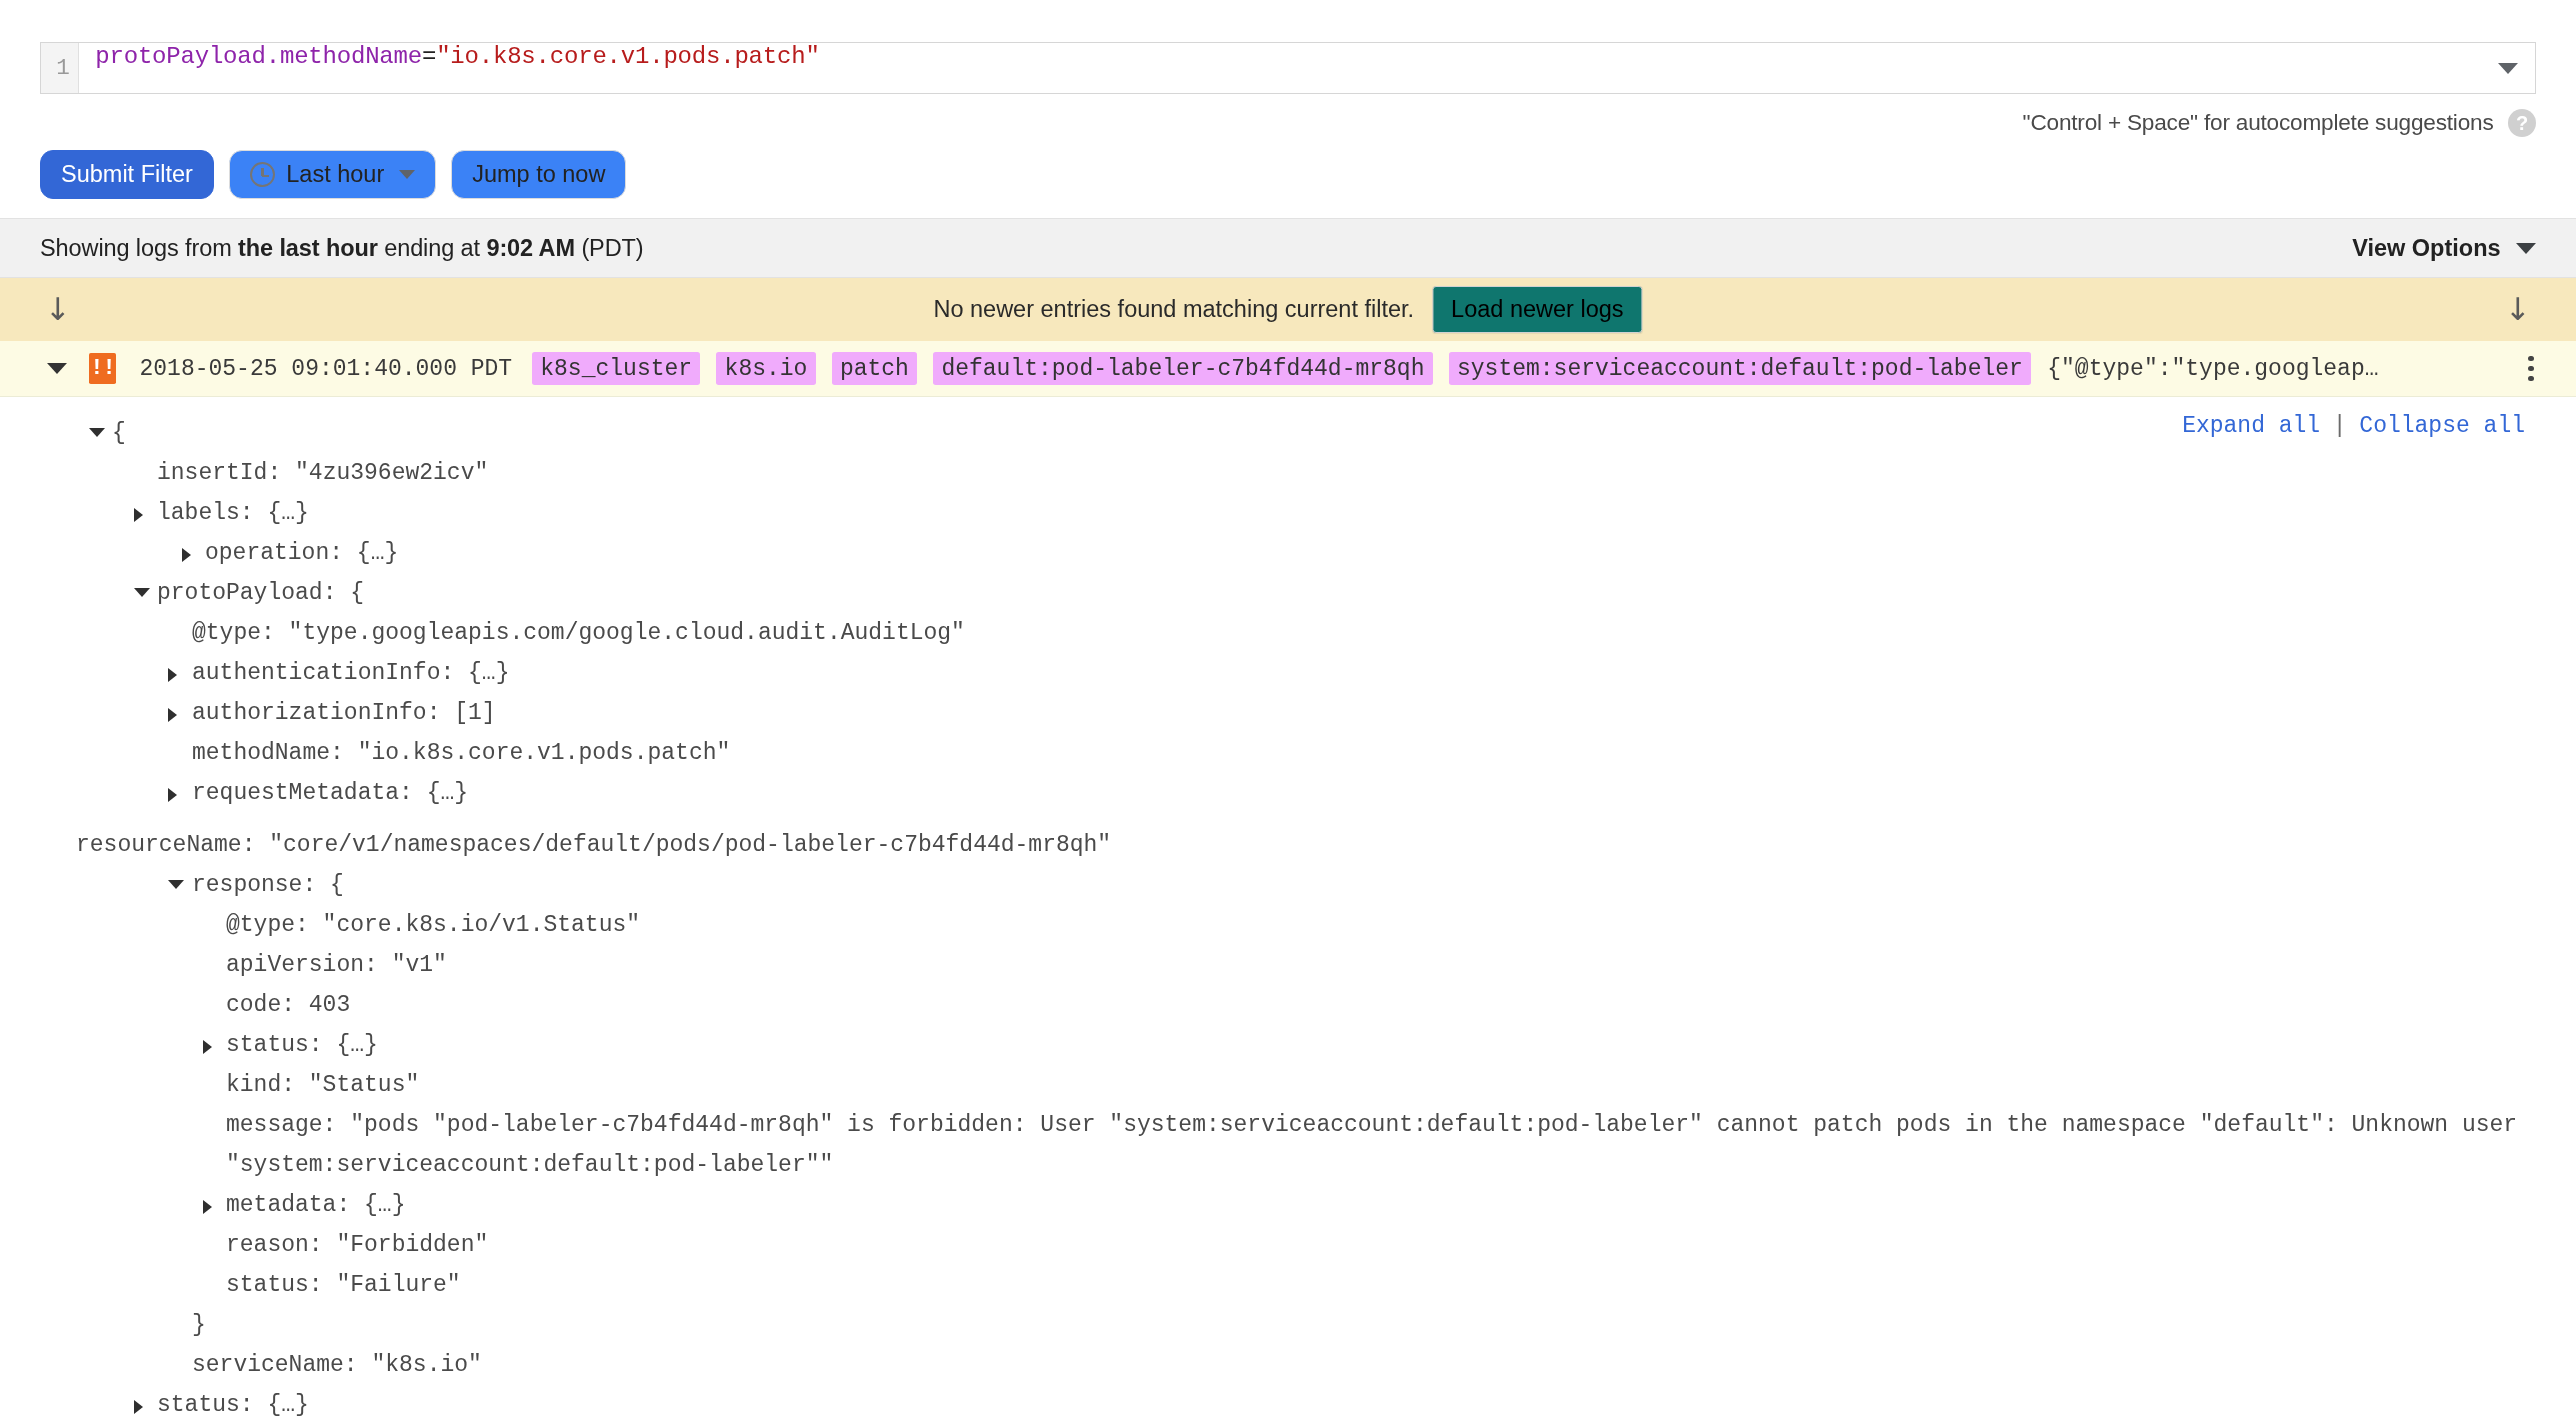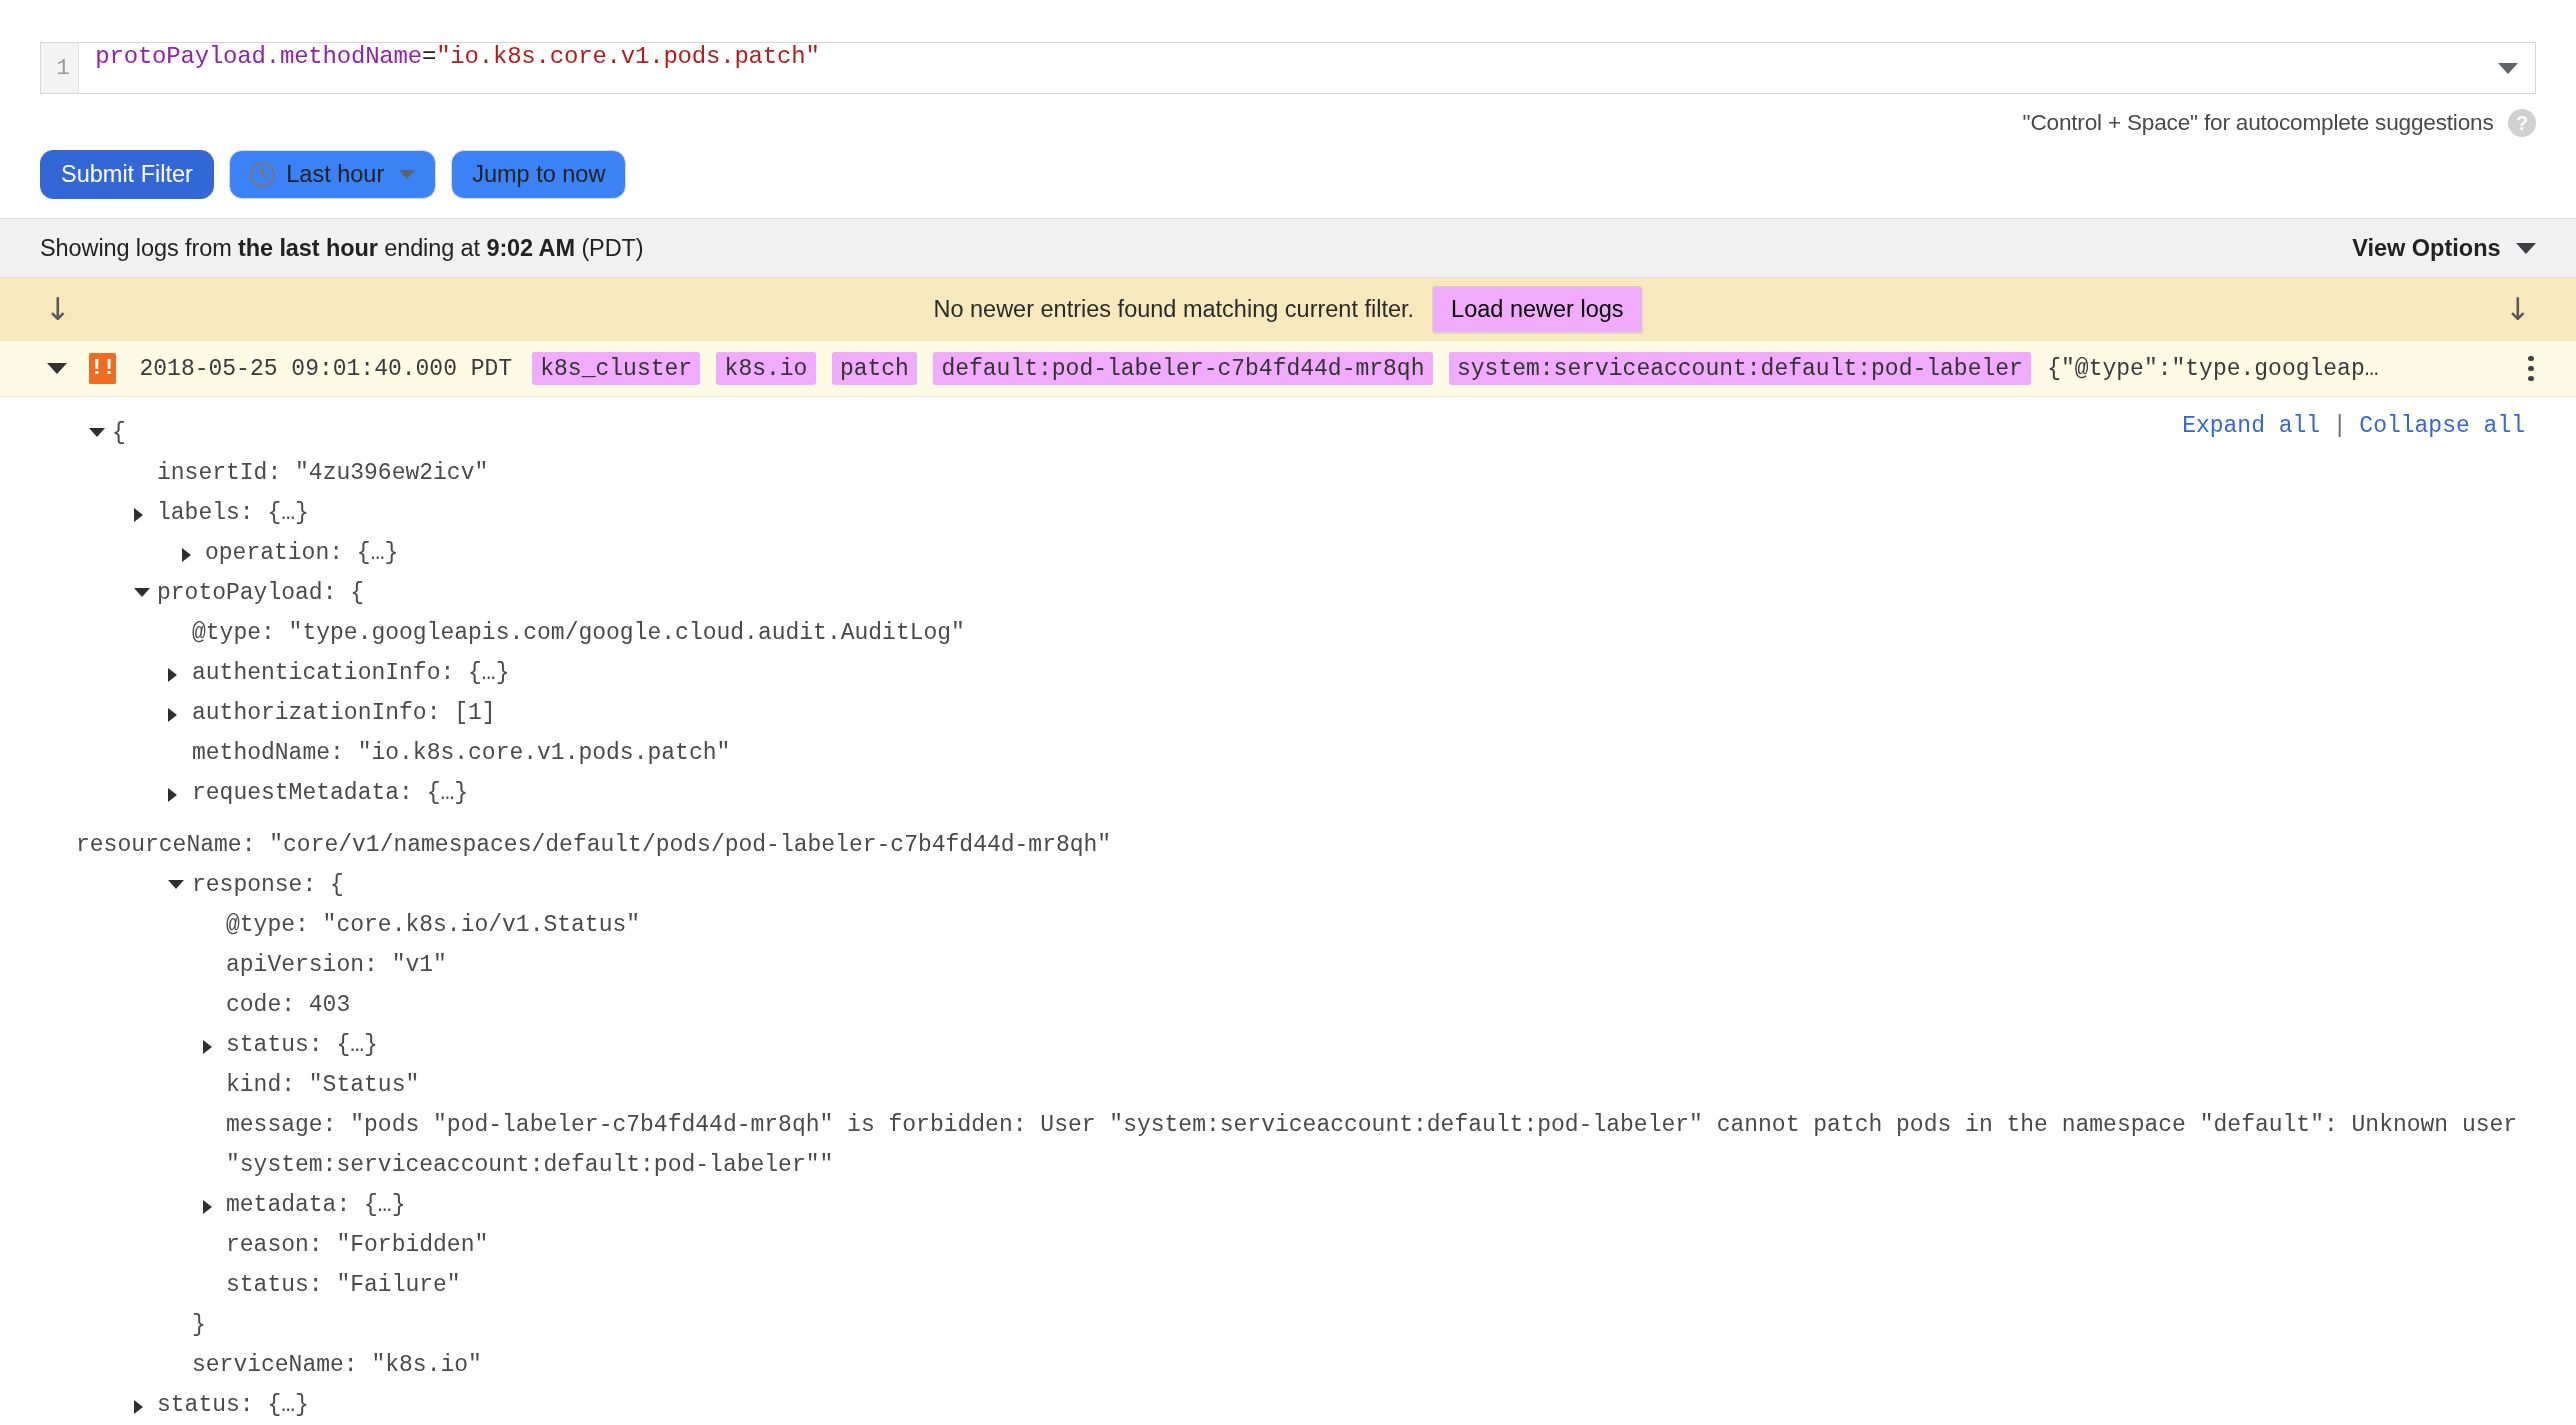--- a/index.html
+++ b/index.html
@@ -197,21 +197,21 @@
   .banner-center {
     display: flex;
     align-items: center;
     gap: 18px;
     position: absolute;
     left: 50%;
     transform: translateX(-50%);
   }
   .banner-msg { font-size: 23.5px; color: #2a2a2a; }
   .btn-load {
-    background: #f0abfc;
+    background: #0f766e;
     border: 0.9px solid #d2d2d2;
     border-radius: 3.6px;
     height: 47px;
     padding: 0 18px;
     font-size: 23.5px;
     display: inline-flex;
     align-items: center;
     cursor: pointer;
     box-shadow: 0 0.9px 0.9px rgba(0,0,0,.07);
   }

